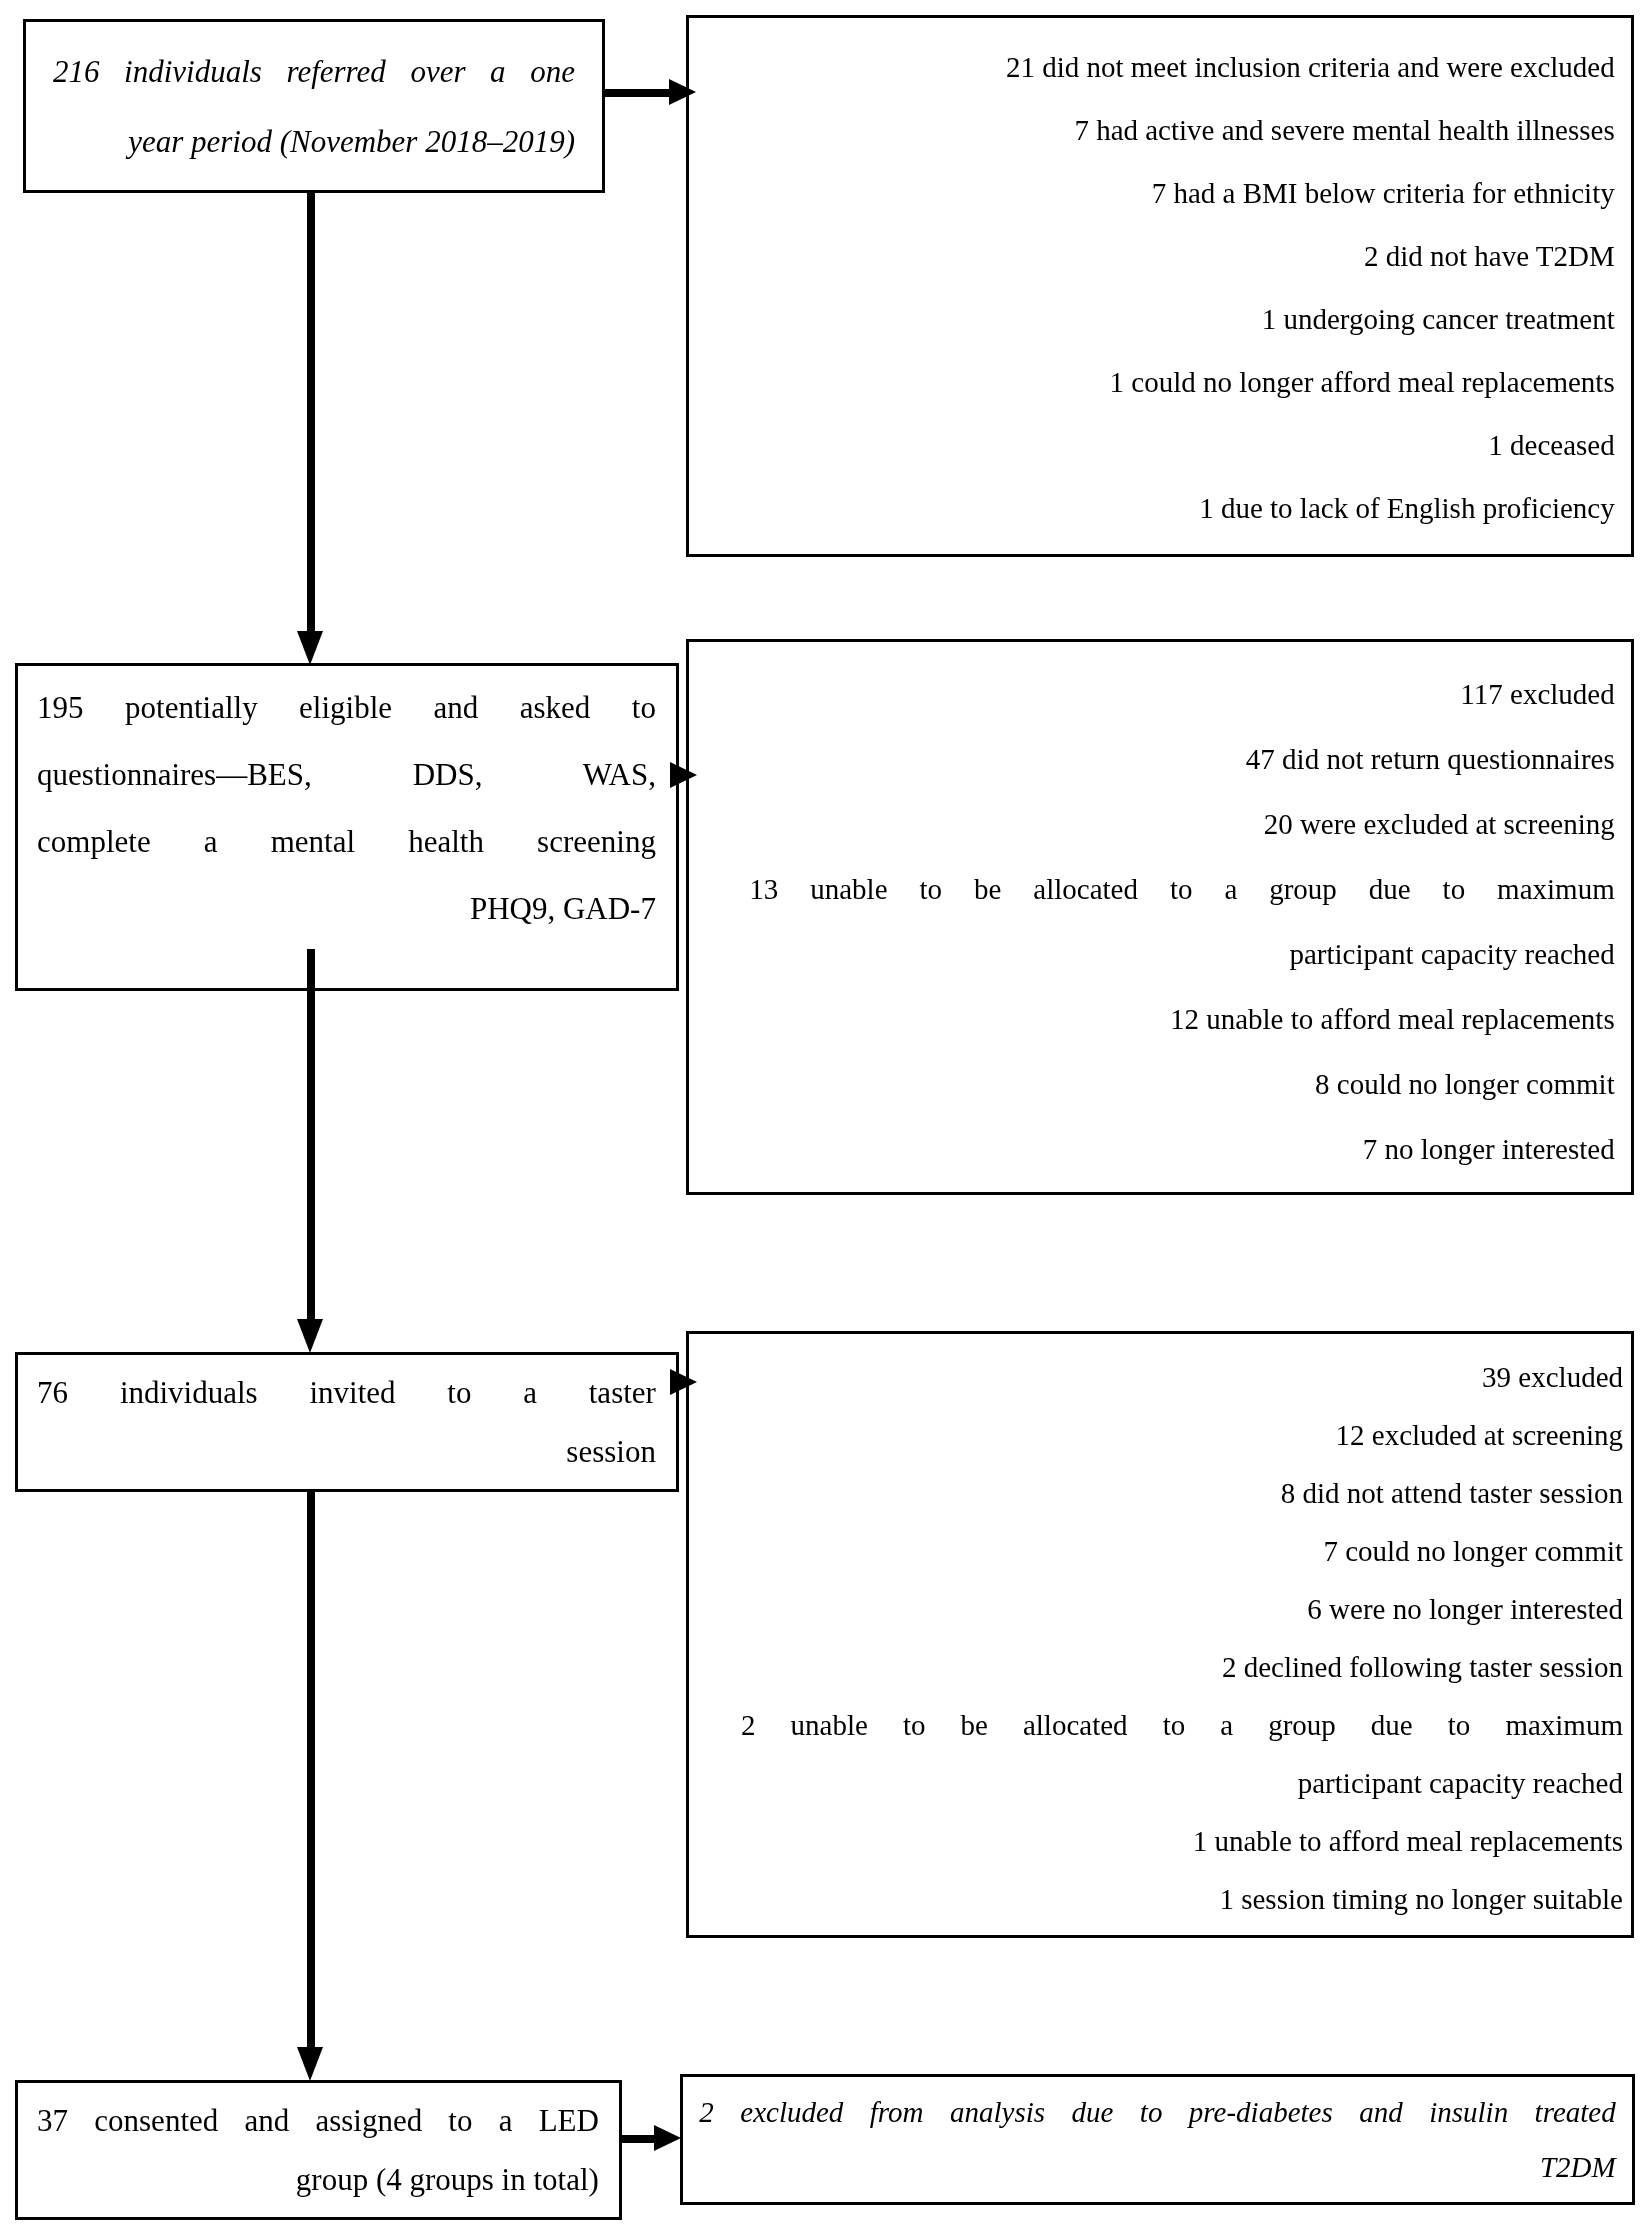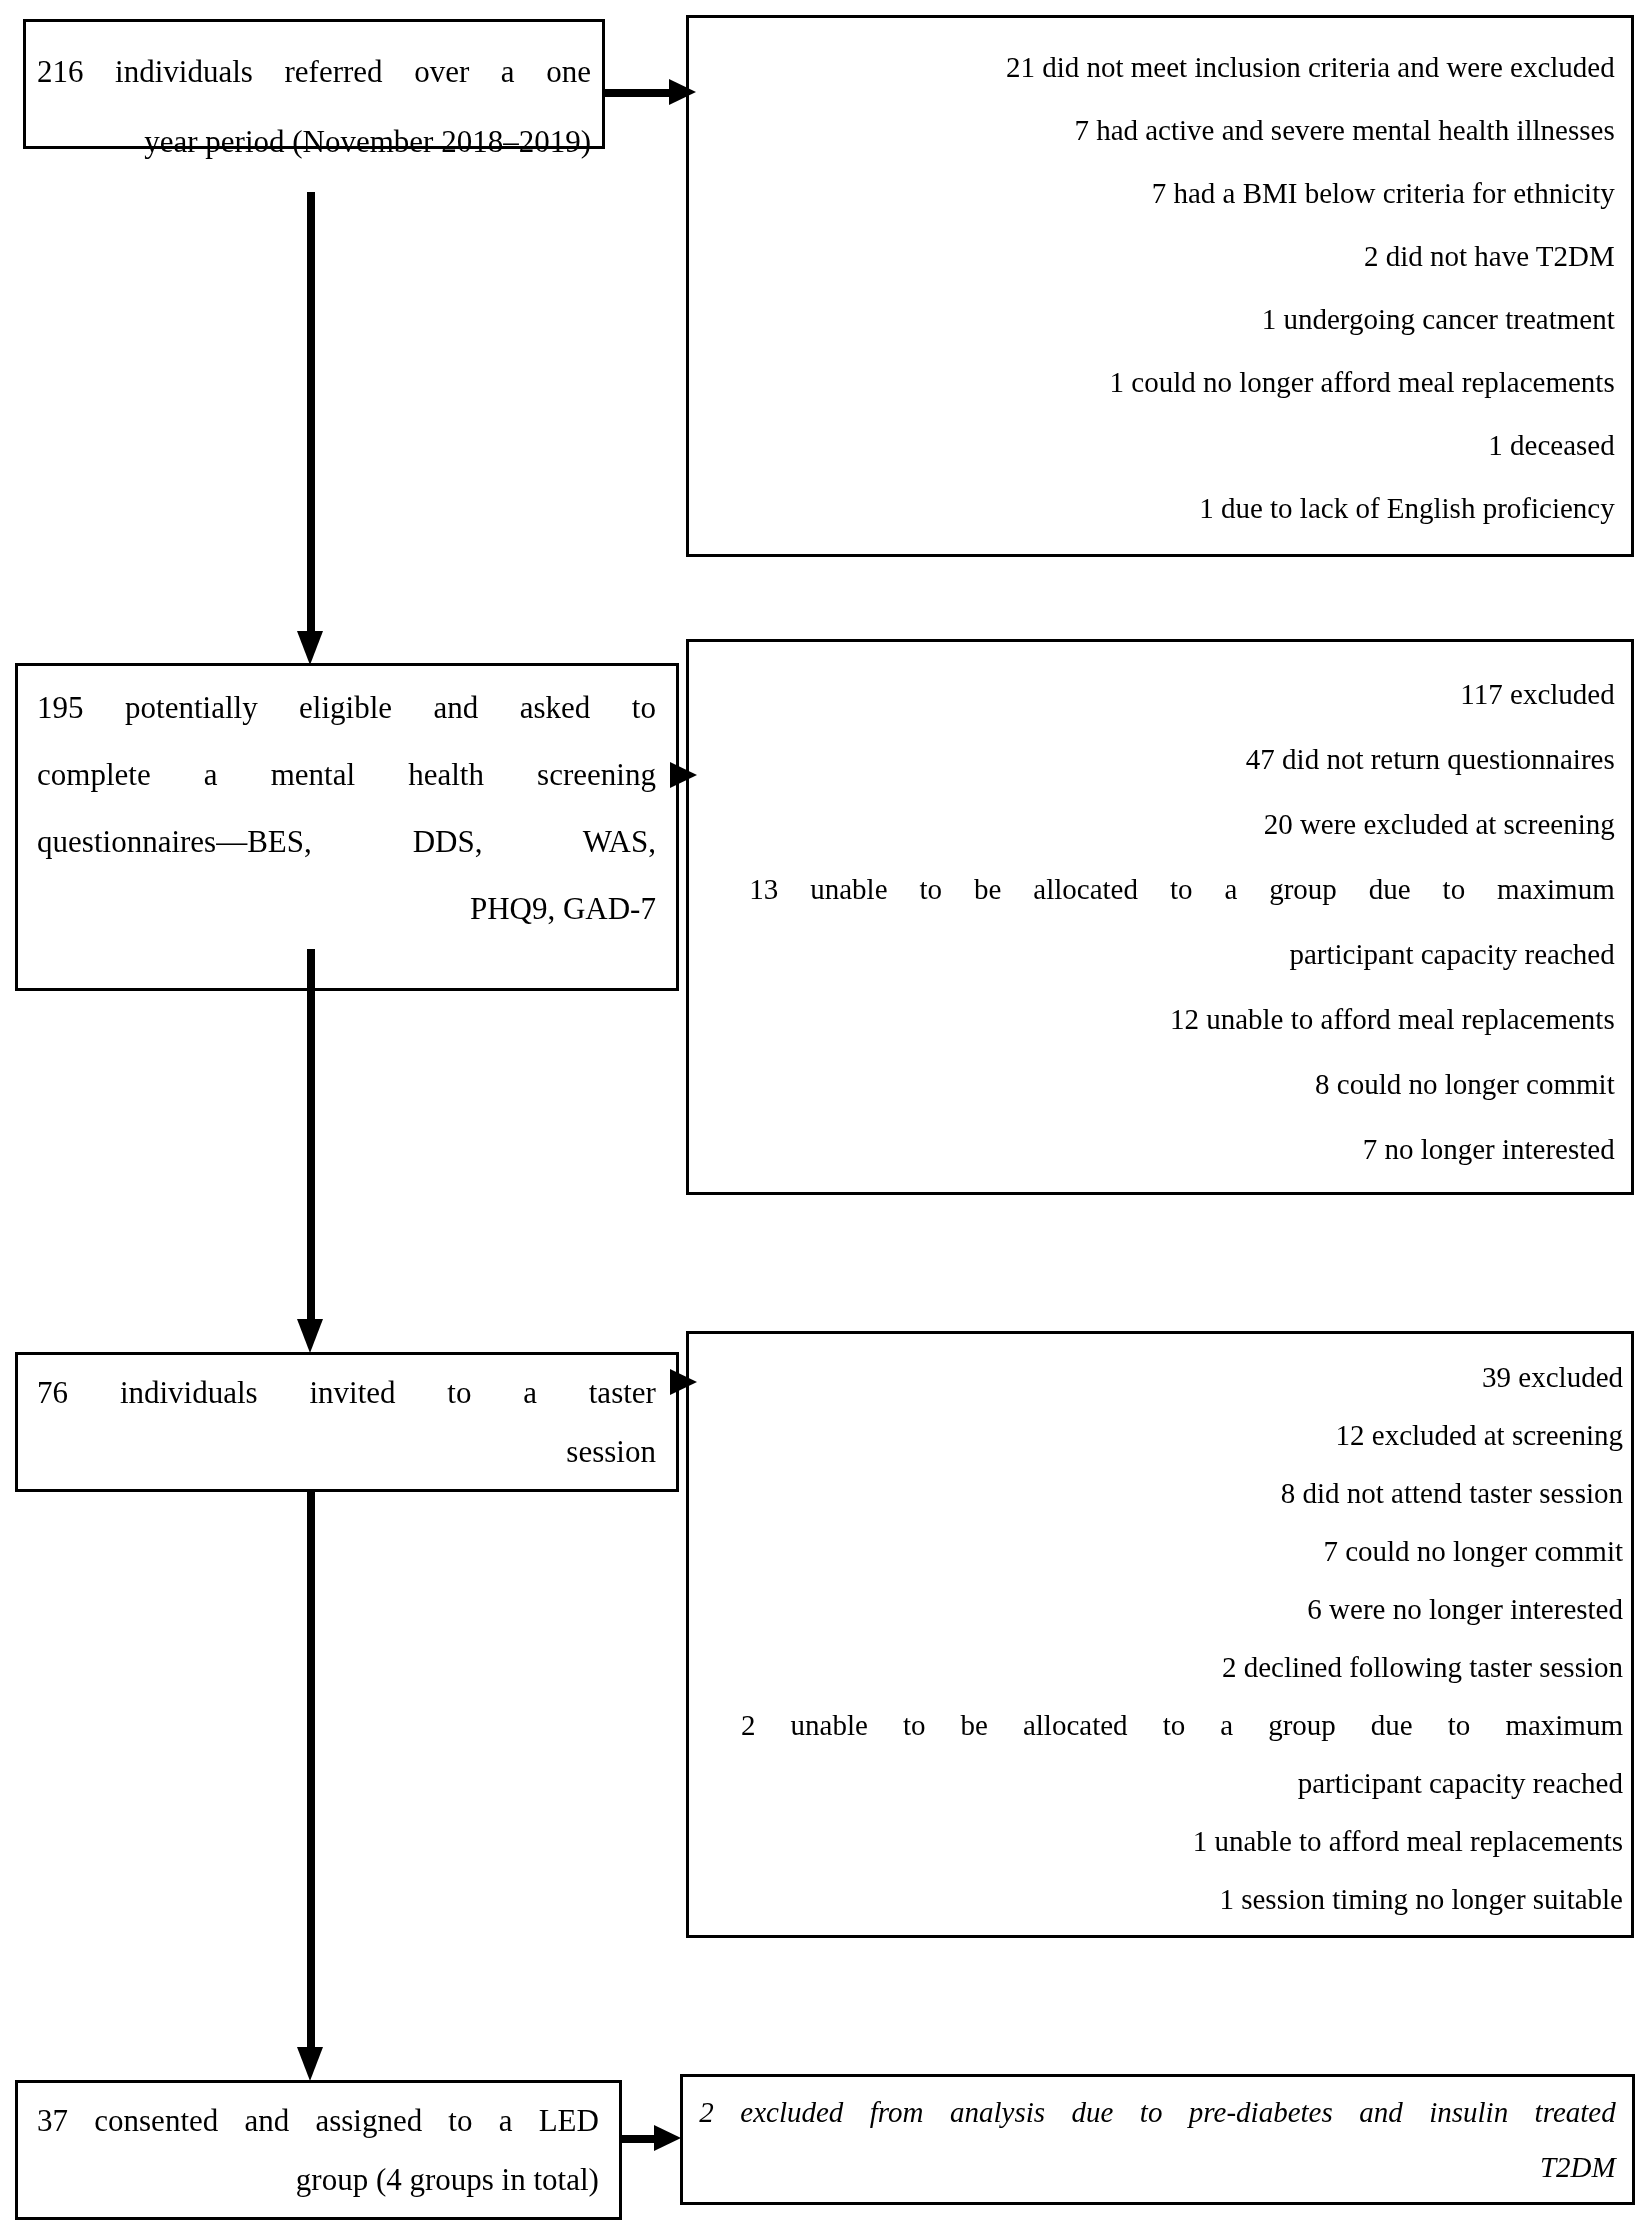--- a/index.html
+++ b/index.html
@@ -14,21 +14,21 @@
     position:absolute;
     border:3.7px solid #000000;
     box-sizing:border-box;
     background:#ffffff;
   }
   .line{white-space:normal;text-align:right;}
   .just{text-align:justify;text-align-last:justify;}
   .ind{padding-left:44px;}
 
   
-  #bL1{left:23px;  top:18.7px;   width:582px; height:130px;  padding:15px 11px;}
+  #bL1{left:23px;  top:18.7px;   width:582px; height:174px;  padding:15px 27px;font-style:italic;}
   #bL1 .line{font-size:31px;line-height:70px;}
   #bL2{left:14.5px;  top:663px; width:664px; height:328px;  padding:7.5px 19.6px;}
   #bL2 .line{font-size:31px;line-height:67px;}
   #bL3{left:14.5px;  top:1352px; width:664px; height:140px;  padding:8.4px 19.6px;}
   #bL3 .line{font-size:31px;line-height:59px;}
   #bL4{left:14.5px;  top:2080px; width:607px; height:140px;  padding:8.4px 19.6px;}
   #bL4 .line{font-size:31px;line-height:59px;}
 
   
   #bR1{left:686px;top:14.5px;   width:948px; height:542px; padding:18.7px 16.3px;}
@@ -58,22 +58,22 @@
 
   <div class="box" id="bL1">
     <div>
         <div class="line just">216 individuals referred over a one</div>
         <div class="line">year period (November 2018–2019)</div>
       </div>
   </div>
   <div class="box" id="bL2">
     <div>
         <div class="line just">195 potentially eligible and asked to</div>
+        <div class="line just">questionnaires—BES, DDS, WAS,</div>
         <div class="line just">complete a mental health screening</div>
-        <div class="line just">questionnaires—BES, DDS, WAS,</div>
         <div class="line">PHQ9, GAD-7</div>
       </div>
   </div>
   <div class="box" id="bL3">
     <div>
         <div class="line just">76 individuals invited to a taster</div>
         <div class="line">session</div>
       </div>
   </div>
   <div class="box" id="bL4">

